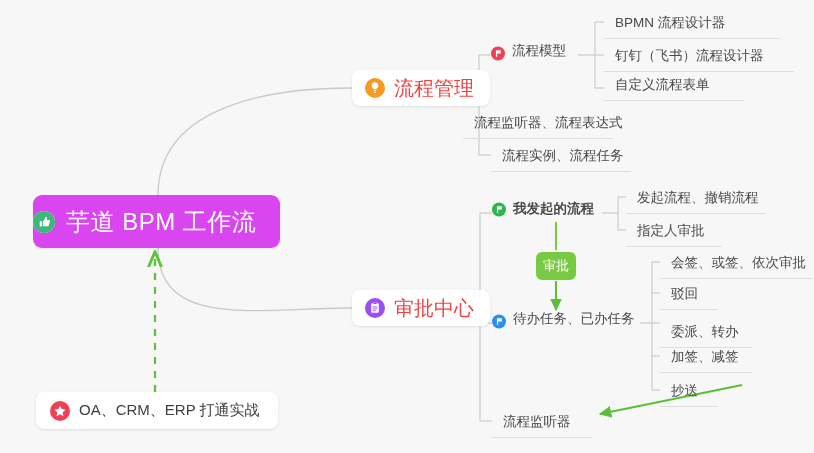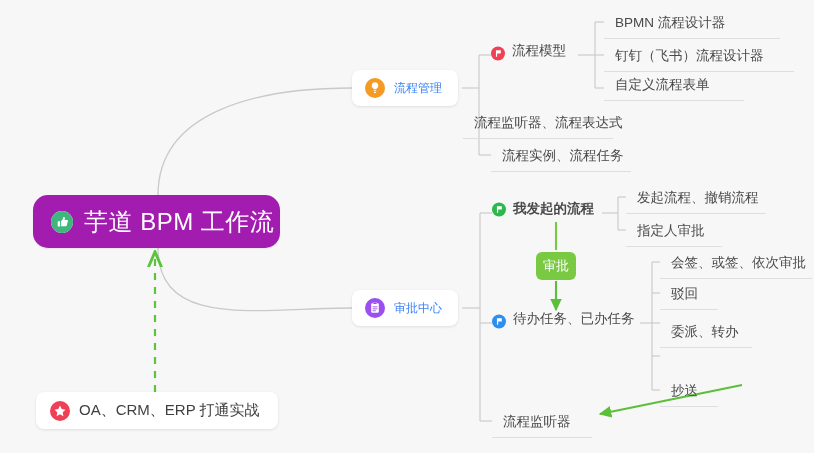--- a/index.html
+++ b/index.html
@@ -30,25 +30,24 @@
     pointer-events: none;
   }
 
   
   .root-node {
     position: absolute;
     left: 33px;
     top: 195px;
     width: 247px;
     height: 53px;
-    background: #a21caf;
-    border-radius: 15px;
+    background: #d946ef;
+    border-radius: 9px;
     display: flex;
     align-items: center;
-    padding-left: 18px;
     box-sizing: border-box;
     box-shadow: 0 1px 2px rgba(0,0,0,0.07);
   }
   .root-label {
     color: #ffffff;
     font-size: 24px;
     letter-spacing: 0.5px;
     margin-left: 11px;
     white-space: nowrap;
   }
@@ -60,22 +59,22 @@
     border-radius: 8px;
     display: flex;
     align-items: center;
     padding: 0 16px 0 13px;
     box-sizing: border-box;
     box-shadow: 0 1px 3px rgba(0,0,0,0.10);
     height: 36px;
     white-space: nowrap;
   }
   .card-label {
-    font-size: 12px;
-    color: #3b82f6;
+    font-size: 20px;
+    color: #ef4444;
     margin-left: 9px;
   }
   #node-liucheng-guanli { left: 352px; top: 70px; }
   #node-shenpi-zhongxin { left: 352px; top: 290px; }
 
   
   #node-oa-crm {
     left: 36px;
     top: 392px;
     height: 37px;
@@ -288,20 +287,23 @@
 
   <div class="leaf" style="left:660px; top:250px; width:152px;">
     <span>会签、或签、依次审批</span>
   </div>
   <div class="leaf" style="left:660px; top:281px; width:58px;">
     <span>驳回</span>
   </div>
   <div class="leaf" style="left:660px; top:319px; width:92px;">
     <span>委派、转办</span>
   </div>
+  <div class="leaf" style="left:660px; top:344px; width:92px;">
+    <span>加签、减签</span>
+  </div>
   <div class="leaf" style="left:660px; top:378px; width:58px;">
     <span>抄送</span>
   </div>
 
   <div class="leaf" style="left:492px; top:409px; width:100px;">
     <span>流程监听器</span>
   </div>
 
   <div id="badge-shenpi">
     <span>审批</span>

